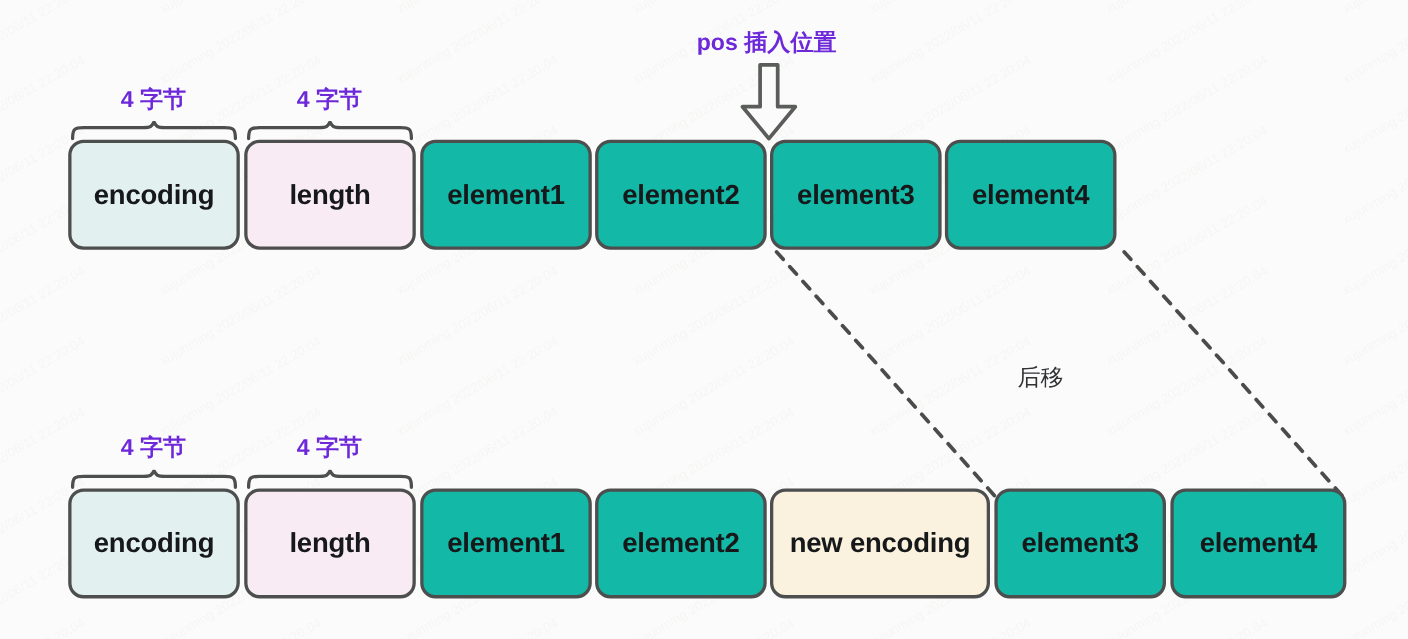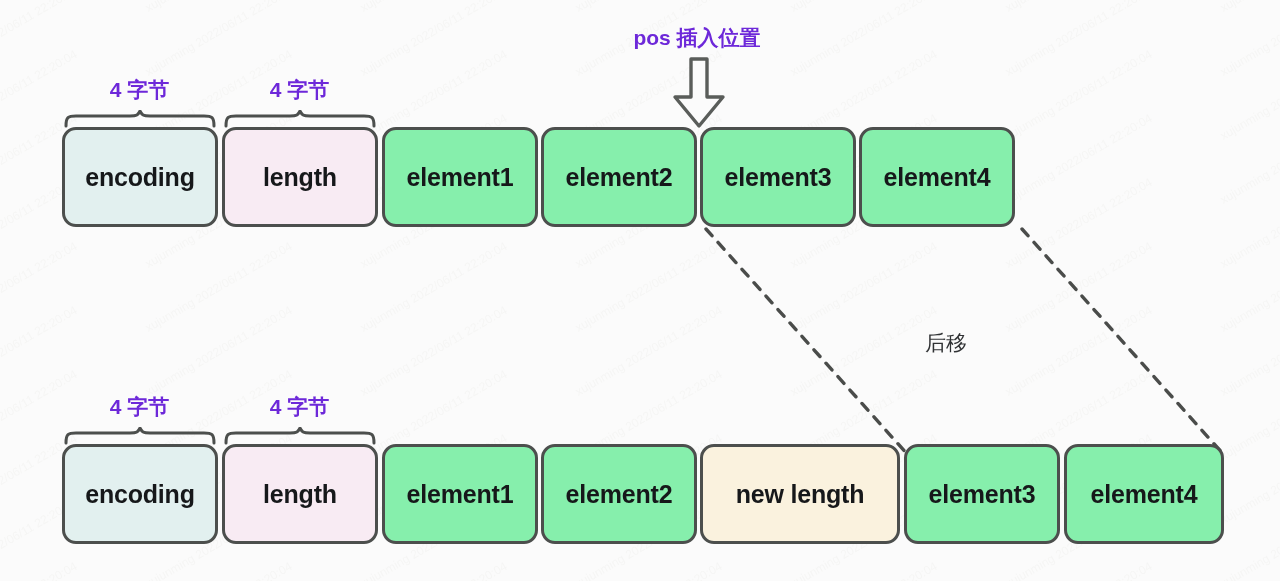--- a/index.html
+++ b/index.html
@@ -28,21 +28,21 @@
     align-items: center;
     justify-content: center;
     font-size: 25px;
     font-weight: bold;
     color: #16181a;
     letter-spacing: -0.2px;
     white-space: nowrap;
   }
   .fill-cyan  { background: #e2f0ef; text-align: right; }
   .fill-pink  { background: #f8ebf3; }
-  .fill-green { background: #86efac; }
+  .fill-green { background: #14b8a6; }
   .fill-cream { background: #faf2de; }
 
   
   .caption {
     position: absolute;
     font-size: 21px;
     font-weight: bold;
     color: #6d28d9;
     white-space: nowrap;
     text-align: center;
@@ -238,18 +238,18 @@
   <div class="brace" style="left:224px; top:427px;">
     <svg width="152" height="18" viewBox="0 0 152 18">
       <path d="M2,16 C2,7 4,6 12,6 L66,6 C73,6 74,5 76,1 C78,5 79,6 86,6 L140,6 C148,6 150,7 150,16" fill="none" stroke="#4c4f4d" stroke-width="3" stroke-linecap="round" stroke-linejoin="round"></path>
     </svg>
   </div>
 
   <div class="box fill-cyan" style="left:62px;  top:444px; width:156px; height:100px;">encoding</div>
   <div class="box fill-pink" style="left:222px; top:444px; width:156px; height:100px;">length</div>
   <div class="box fill-green" style="left:382px; top:444px; width:156px; height:100px;">element1</div>
   <div class="box fill-green" style="left:541px; top:444px; width:156px; height:100px;">element2</div>
-  <div class="box fill-cream" style="left:700px; top:444px; width:200px; height:100px;">new length</div>
+  <div class="box fill-cream" style="left:700px; top:444px; width:200px; height:100px;">new encoding</div>
   <div class="box fill-green" style="left:904px; top:444px; width:156px; height:100px;">element3</div>
   <div class="box fill-green" style="left:1064px;top:444px; width:160px; height:100px;">element4</div>
 
 
 </div>
 
 </body></html>

